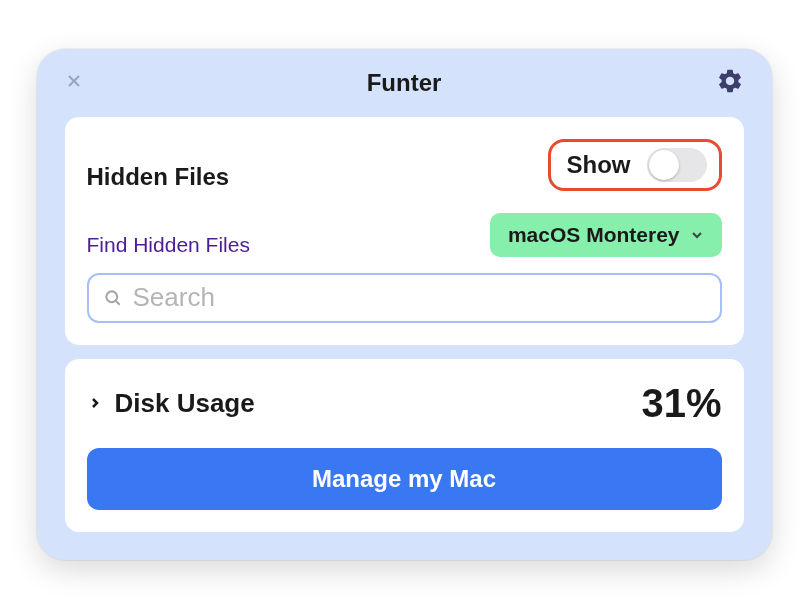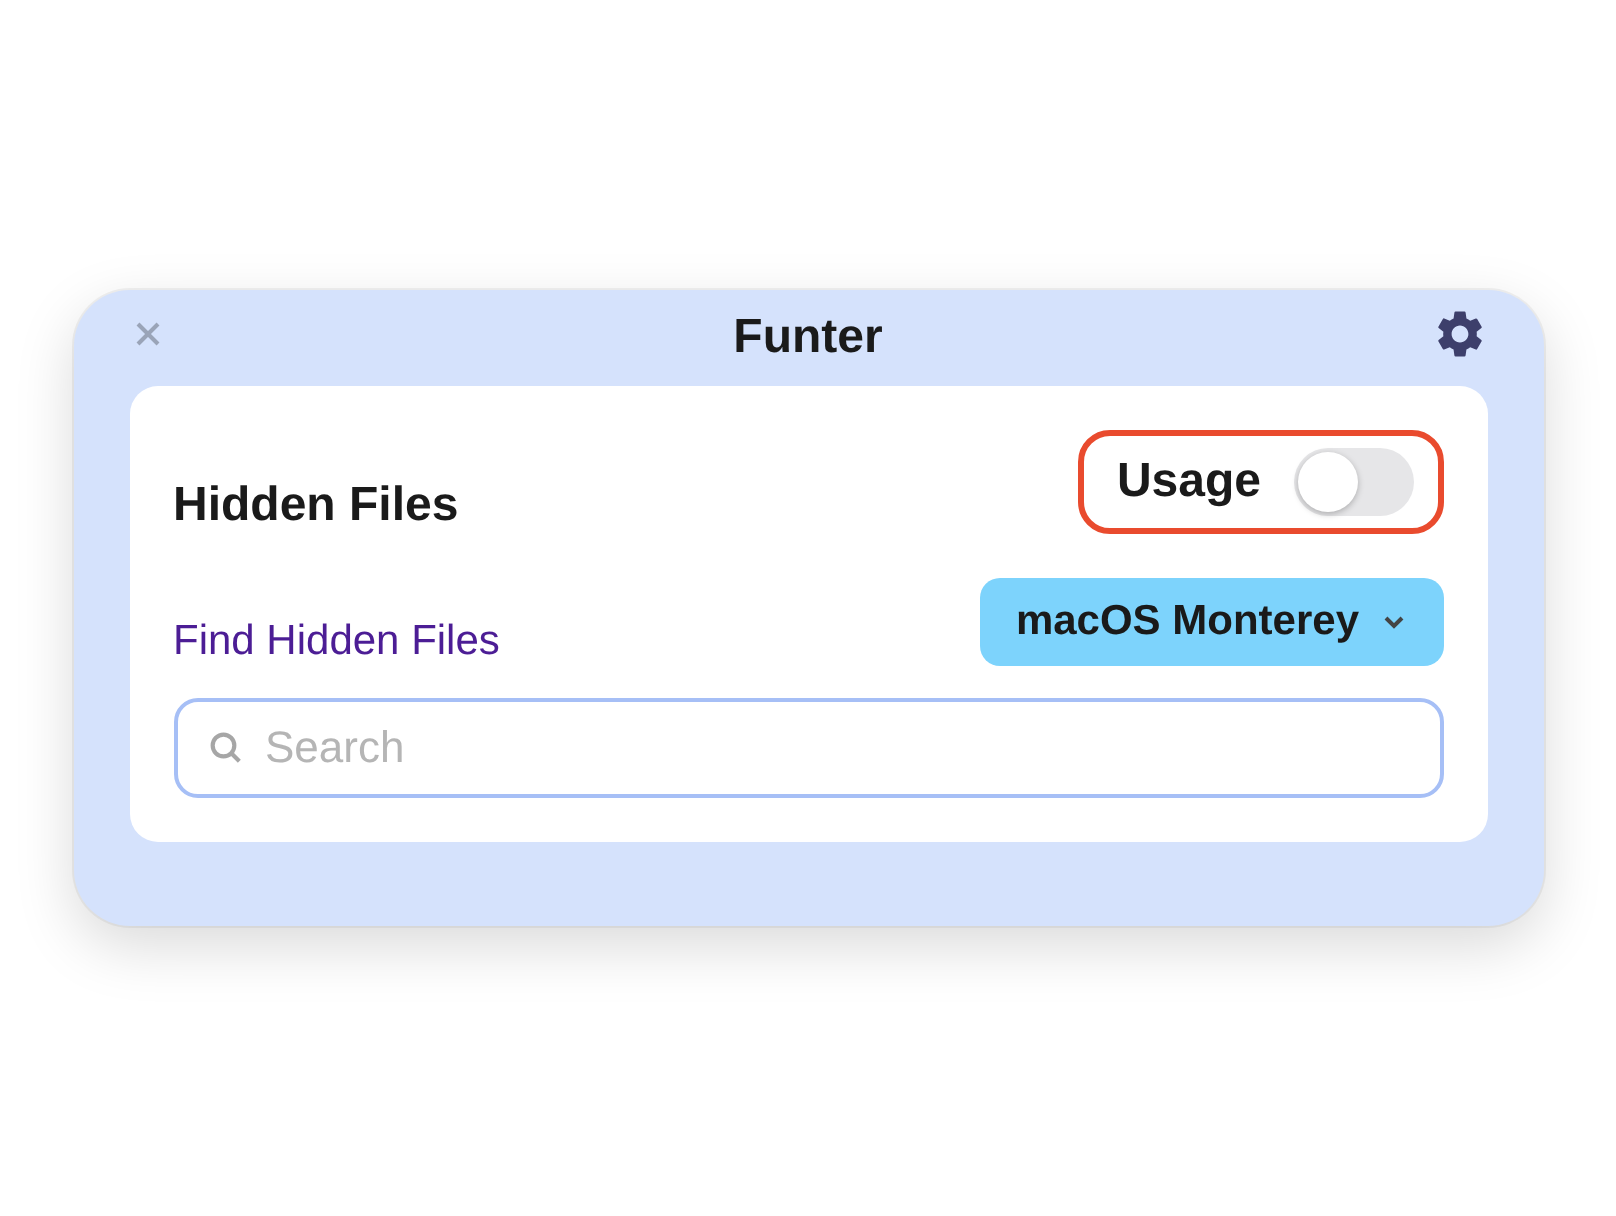--- a/index.html
+++ b/index.html
@@ -18,21 +18,21 @@
     }
     .window {
       width: 735px;
       background: #d5e2fc;
       border-radius: 28px;
       padding-bottom: 28px;
       box-shadow: 0 10px 30px rgba(0,0,0,0.15), 0 0 0 1px rgba(0,0,0,0.05);
       position: relative;
     }
     .titlebar {
-      height: 48px;
+      height: 68px;
       display: flex;
       align-items: center;
       justify-content: center;
       position: relative;
     }
     .close-btn {
       position: absolute;
       left: 26px;
       top: 50%;
       transform: translateY(-50%);
@@ -116,21 +116,21 @@
       width: 30px;
       height: 30px;
       background: #fff;
       border-radius: 50%;
       box-shadow: 0 1px 3px rgba(0,0,0,0.25);
     }
     .row2 {
       margin-bottom: 16px;
     }
     .dropdown {
-      background: #7dd3fc;
+      background: #86efac;
       border-radius: 10px;
       padding: 10px 18px;
       display: flex;
       align-items: center;
       gap: 10px;
       cursor: pointer;
     }
     .dropdown-label {
       font-size: 21px;
       font-weight: 600;
@@ -159,21 +159,21 @@
     }
     .search-icon {
       color: #a6a6a6;
       display: flex;
     }
     .search-icon svg { width: 20px; height: 20px; }
     .search-input {
       flex: 1;
       border: none;
       outline: none;
-      font-size: 22px;
+      font-size: 26px;
       color: #404040;
       background: transparent;
     }
     .search-input::placeholder {
       color: #b5b5b5;
     }
     .panel2 {
       background: #fff;
       border-radius: 14px;
       margin: 0 28px;
@@ -246,21 +246,21 @@
           <path d="M19.14,12.94c0.04-0.3,0.06-0.61,0.06-0.94c0-0.32-0.02-0.64-0.07-0.94l2.03-1.58c0.18-0.14,0.23-0.41,0.12-0.61 l-1.92-3.32c-0.12-0.22-0.37-0.29-0.59-0.22l-2.39,0.96c-0.5-0.38-1.03-0.7-1.62-0.94L14.4,2.81c-0.04-0.24-0.24-0.41-0.48-0.41 h-3.84c-0.24,0-0.43,0.17-0.47,0.41L9.25,5.35C8.66,5.59,8.12,5.92,7.63,6.29L5.24,5.33c-0.22-0.08-0.47,0-0.59,0.22L2.74,8.87 C2.62,9.08,2.66,9.34,2.86,9.48l2.03,1.58C4.84,11.36,4.8,11.69,4.8,12s0.02,0.64,0.07,0.94l-2.03,1.58 c-0.18,0.14-0.23,0.41-0.12,0.61l1.92,3.32c0.12,0.22,0.37,0.29,0.59,0.22l2.39-0.96c0.5,0.38,1.03,0.7,1.62,0.94l0.36,2.54 c0.05,0.24,0.24,0.41,0.48,0.41h3.84c0.24,0,0.44-0.17,0.47-0.41l0.36-2.54c0.59-0.24,1.13-0.56,1.62-0.94l2.39,0.96 c0.22,0.08,0.47,0,0.59-0.22l1.92-3.32c0.12-0.22,0.07-0.47-0.12-0.61L19.14,12.94z M12,15.6c-1.98,0-3.6-1.62-3.6-3.6 s1.62-3.6,3.6-3.6s3.6,1.62,3.6,3.6S13.98,15.6,12,15.6z"></path>
         </svg>
       </span>
     </div>
   </div>
 
   <div class="panel">
     <div class="row row1">
       <div class="label">Hidden Files</div>
       <div class="highlight-pill">
-        <div class="show-label">Usage</div>
+        <div class="show-label">Show</div>
         <div class="toggle">
           <div class="toggle-knob"></div>
         </div>
       </div>
     </div>
 
     <div class="row row2">
       <div class="sub-label">Find Hidden Files</div>
       <div class="dropdown">
         <div class="dropdown-label">macOS Monterey</div>
@@ -276,13 +276,29 @@
       <span class="search-icon">
         <svg viewBox="0 0 24 24" fill="none" stroke="currentColor" stroke-width="2.5">
           <circle cx="10.5" cy="10.5" r="6.5"></circle>
           <line x1="20" y1="20" x2="15.2" y2="15.2"></line>
         </svg>
       </span>
       <input class="search-input" type="text" placeholder="Search" style="">
     </div>
   </div>
 
+  <div class="panel2">
+    <div class="disk-row">
+      <div class="disk-left">
+        <span class="chevron-right">
+          <svg viewBox="0 0 12 12" fill="none" stroke="currentColor" stroke-width="2.5">
+            <polyline points="4,2 8,6 4,10"></polyline>
+          </svg>
+        </span>
+        <div class="disk-label">Disk Usage</div>
+      </div>
+      <div class="disk-pct">31%</div>
+    </div>
+    <div class="manage-btn">
+      <span>Manage my Mac</span>
+    </div>
+  </div>
 </div>
 
 </body></html>

